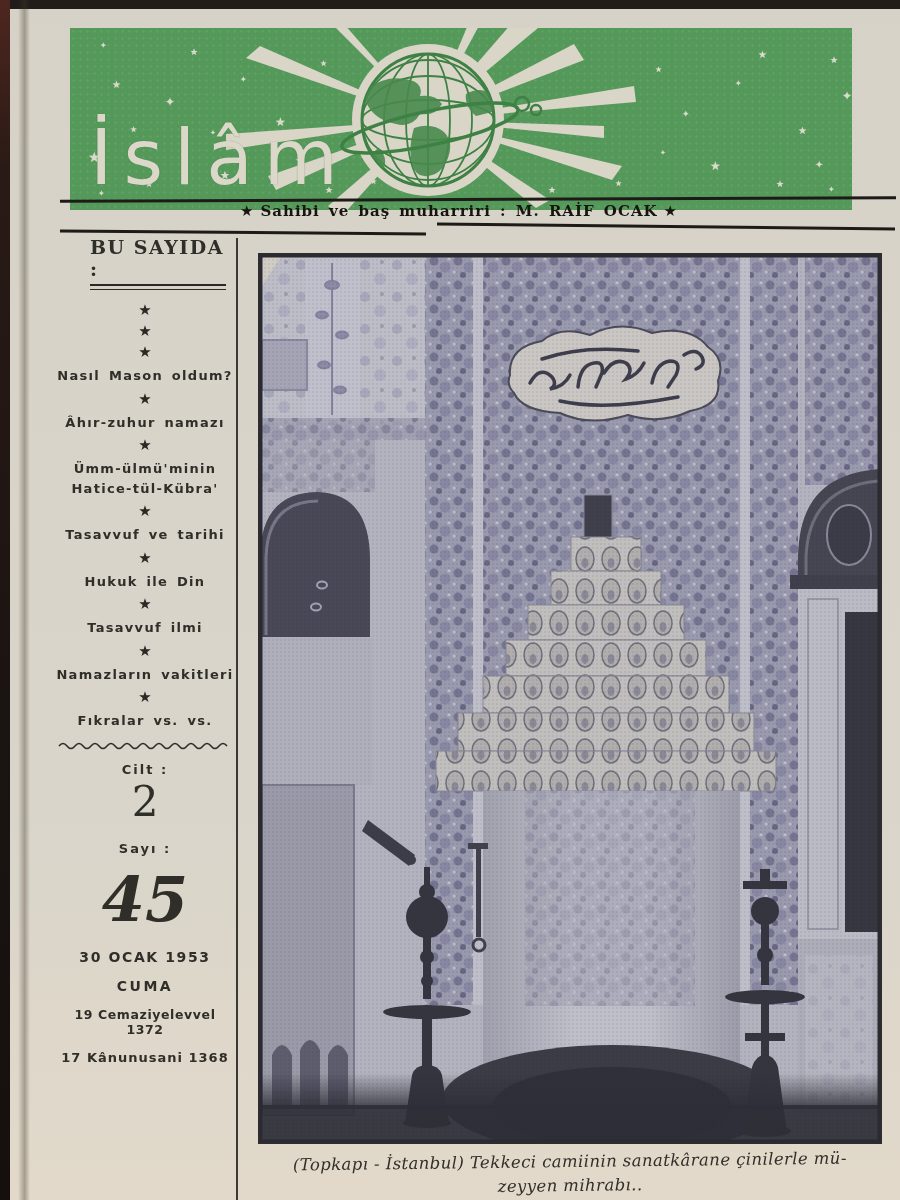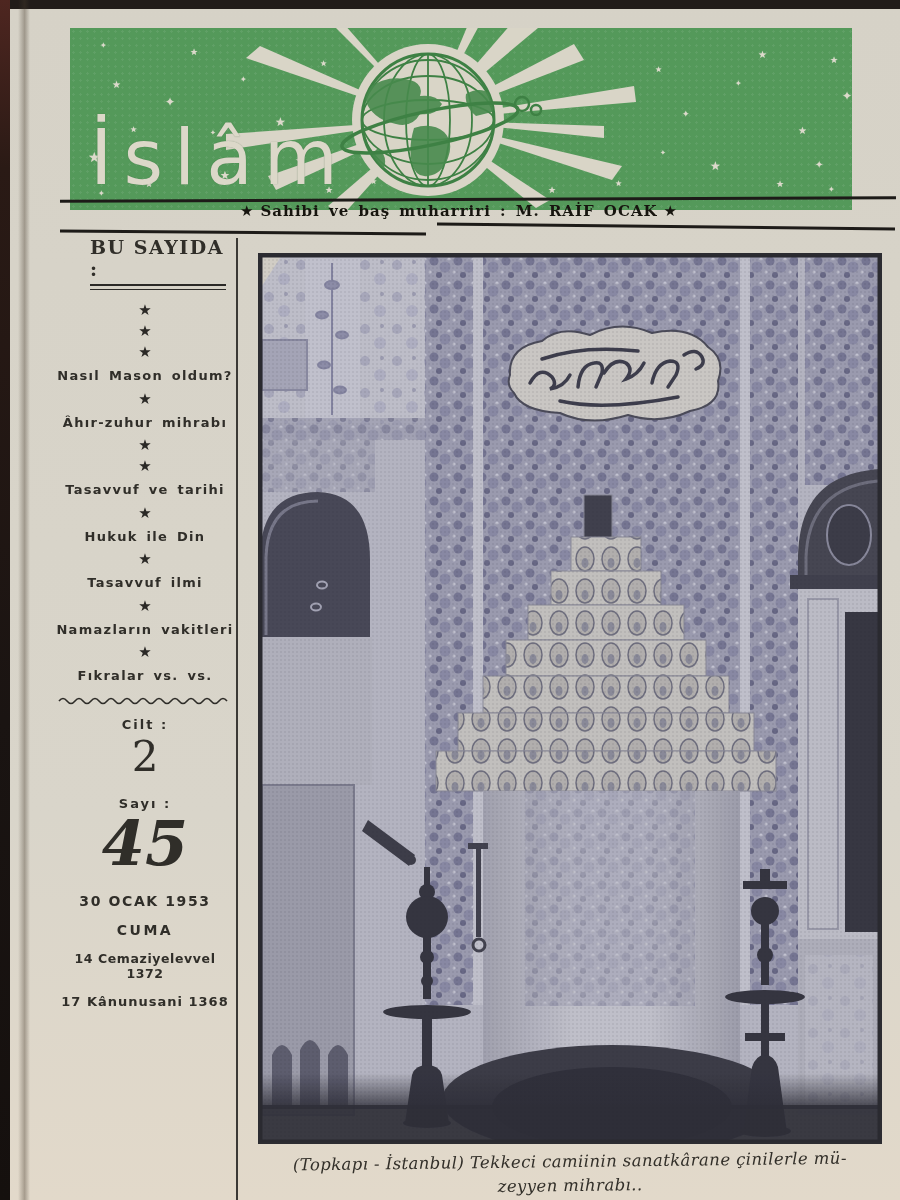--- a/index.html
+++ b/index.html
@@ -37,21 +37,21 @@
             text-align:left;margin-left:34px;}
   .s-underline{width:136px;margin:4px 0 0 34px;height:3px;border-top:2px solid #2b2926;border-bottom:1px solid #2b2926;}
   .s-list{margin-top:13px;}
   .item{font-weight:700;font-size:13px;letter-spacing:1.3px;word-spacing:3px;line-height:1.5;margin:2px 0;}
   .star-sep{font-size:15px;line-height:1;margin:6px 0;color:#2b2926;}
   .wavy{display:block;margin:9px auto 0 auto;}
   .ib{font-weight:700;font-size:13px;letter-spacing:2px;}
   .ib-vol-label{margin-top:12px;}
   .ib-vol{font-family:"DejaVu Serif",serif;font-weight:400;font-size:42px;line-height:1;margin-top:4px;}
   .ib-issue-label{margin-top:18px;}
-  .ib-issue{font-family:"DejaVu Serif",serif;font-style:italic;font-weight:700;font-size:62px;line-height:1;margin-top:2px;}
+  .ib-issue{font-family:"DejaVu Serif",serif;font-style:italic;font-weight:700;font-size:62px;line-height:1;margin-top:13px;}
   .ib-date{margin-top:18px;font-size:14px;letter-spacing:1.6px;}
   .ib-day{margin-top:13px;font-size:14px;letter-spacing:2.5px;}
   .ib-hijri{margin-top:13px;font-size:12.5px;letter-spacing:.6px;}
   .ib-rumi{margin-top:13px;font-size:13px;letter-spacing:1px;}
   
   .photo{position:absolute;left:258px;top:253px;width:624px;height:891px;margin:0;border:2px solid #2c2c31;
          background:#b8b8c2;box-sizing:border-box;overflow:hidden;}
   .caption{position:absolute;left:258px;top:1150px;width:624px;text-align:center;
            font-family:"DejaVu Serif",serif;font-style:italic;font-size:16.5px;letter-spacing:.4px;
            color:#322f29;line-height:1.45;transform:rotate(-0.7deg);}
@@ -162,23 +162,27 @@
 
     <div class="s-list">
       <div class="star-sep">★</div>
       <div class="star-sep">★</div>
       <div class="star-sep">★</div>
       <div class="item">
         <div>Nasıl Mason oldum?</div>
       </div>
       <div class="star-sep">★</div>
       <div class="item">
-        <div>Âhır-zuhur mihrabı</div>
-      </div>
-      <div class="star-sep">★</div>
+        <div>Âhır-zuhur namazı</div>
+      </div>
+      <div class="star-sep">★</div>
+      <div class="item">
+        <div>Ümm-ülmü'minin</div>
+        <div>Hatice-tül-Kübra'</div>
+      </div>
       <div class="star-sep">★</div>
       <div class="item">
         <div>Tasavvuf ve tarihi</div>
       </div>
       <div class="star-sep">★</div>
       <div class="item">
         <div>Hukuk ile Din</div>
       </div>
       <div class="star-sep">★</div>
       <div class="item">
@@ -197,21 +201,21 @@
     <svg class="wavy" width="174" height="10" viewBox="0 0 174 10">
       <path d="M1,6 q4,-5 8,0 t8,0 t8,0 t8,0 t8,0 t8,0 t8,0 t8,0 t8,0 t8,0 t8,0 t8,0 t8,0 t8,0 t8,0 t8,0 t8,0 t8,0 t8,0 t8,0 t8,0" fill="none" stroke="#2e2c28" stroke-width="1.6"></path>
     </svg>
 
     <div class="ib ib-vol-label">Cilt :</div>
     <div class="ib-vol">2</div>
     <div class="ib ib-issue-label">Sayı :</div>
     <div class="ib-issue">45</div>
     <div class="ib ib-date">30 OCAK 1953</div>
     <div class="ib ib-day">CUMA</div>
-    <div class="ib ib-hijri">14 Cemaziyelevvel 1372</div>
+    <div class="ib ib-hijri">19 Cemaziyelevvel 1372</div>
     <div class="ib ib-rumi">17 Kânunusani 1368</div>
 
   </aside>
 
   <figure class="photo">
     <svg width="620" height="887" viewBox="0 0 620 887">
       <defs>
         <pattern id="pDense" width="24" height="24" patternUnits="userSpaceOnUse">
           <rect width="24" height="24" fill="#9d9daf"></rect>
           <circle cx="6" cy="6" r="4.5" fill="#777792"></circle>

